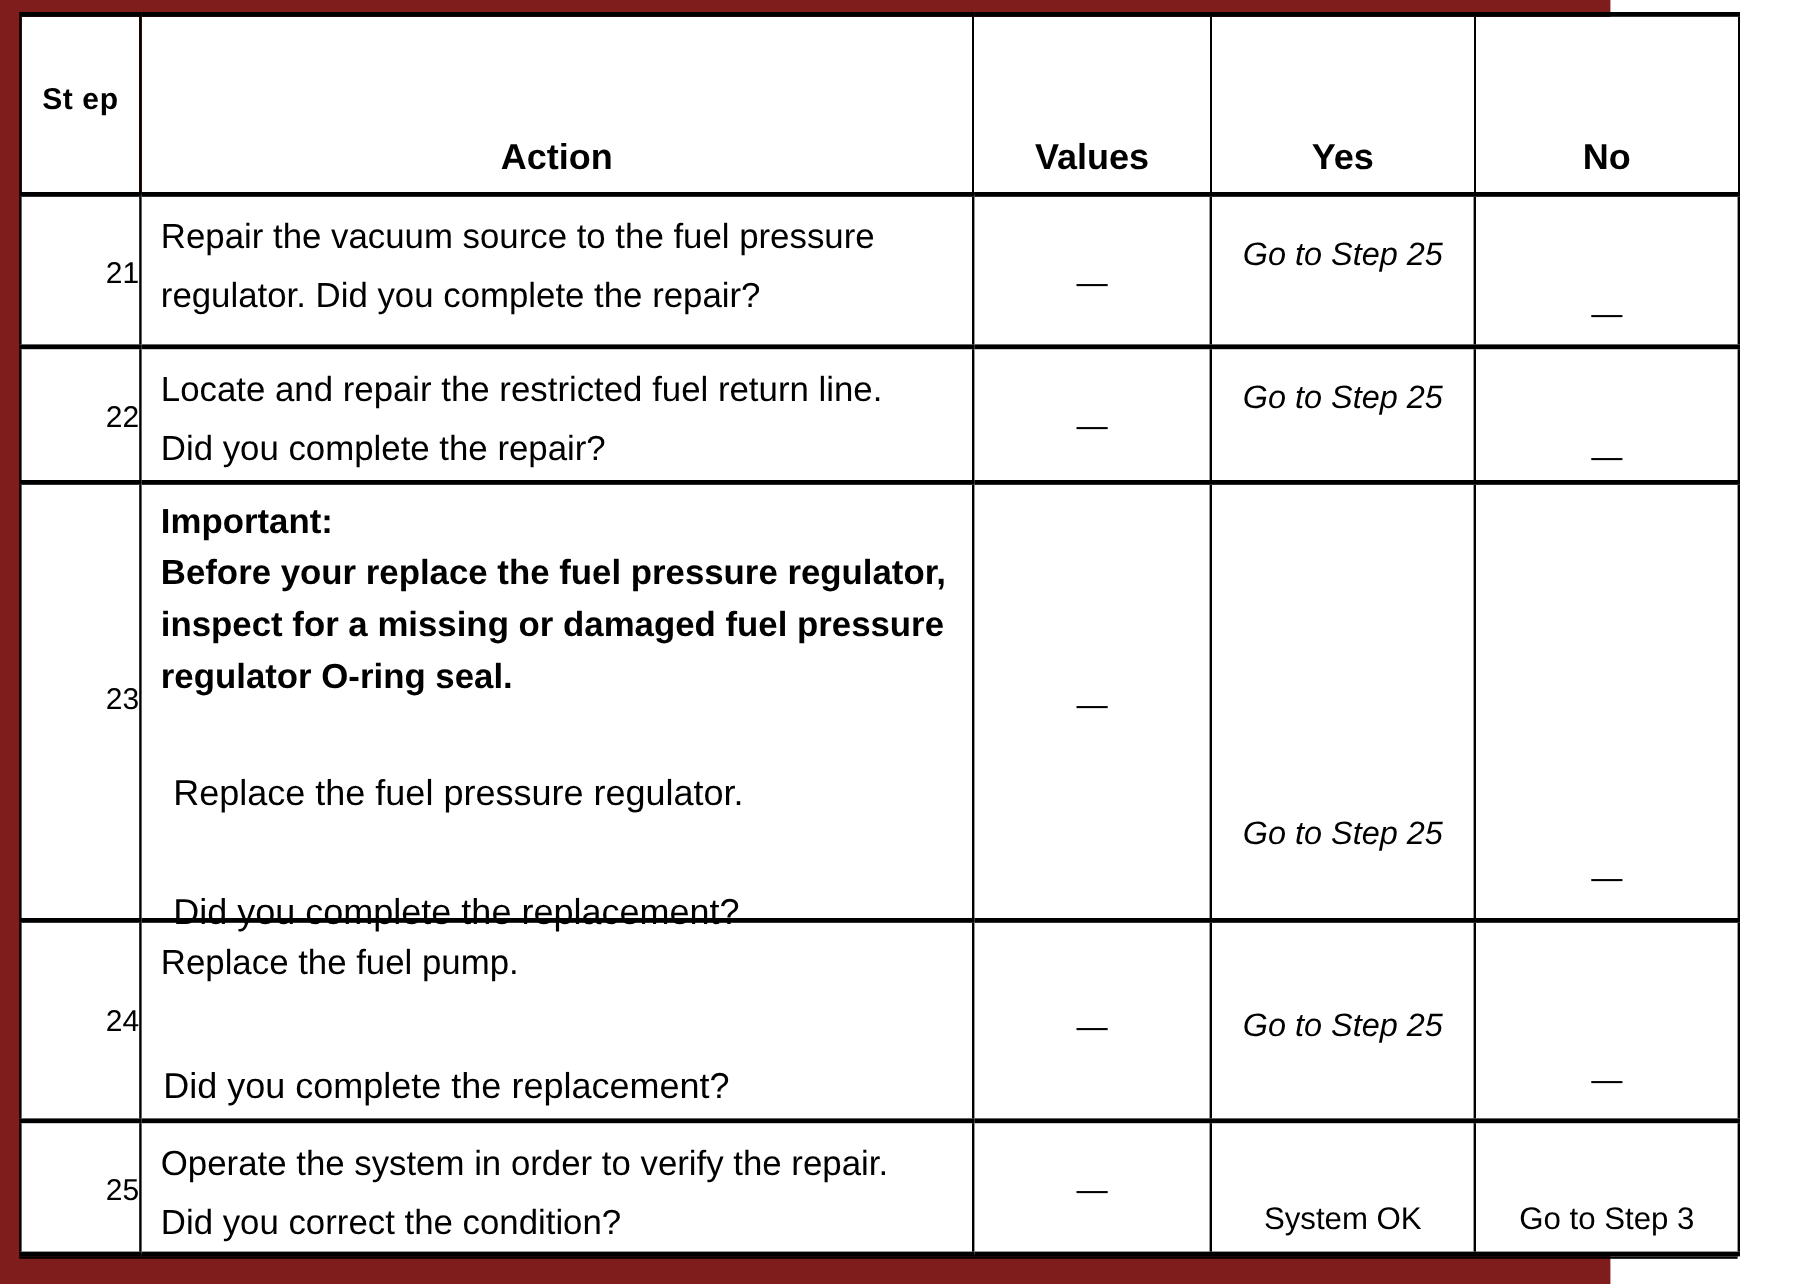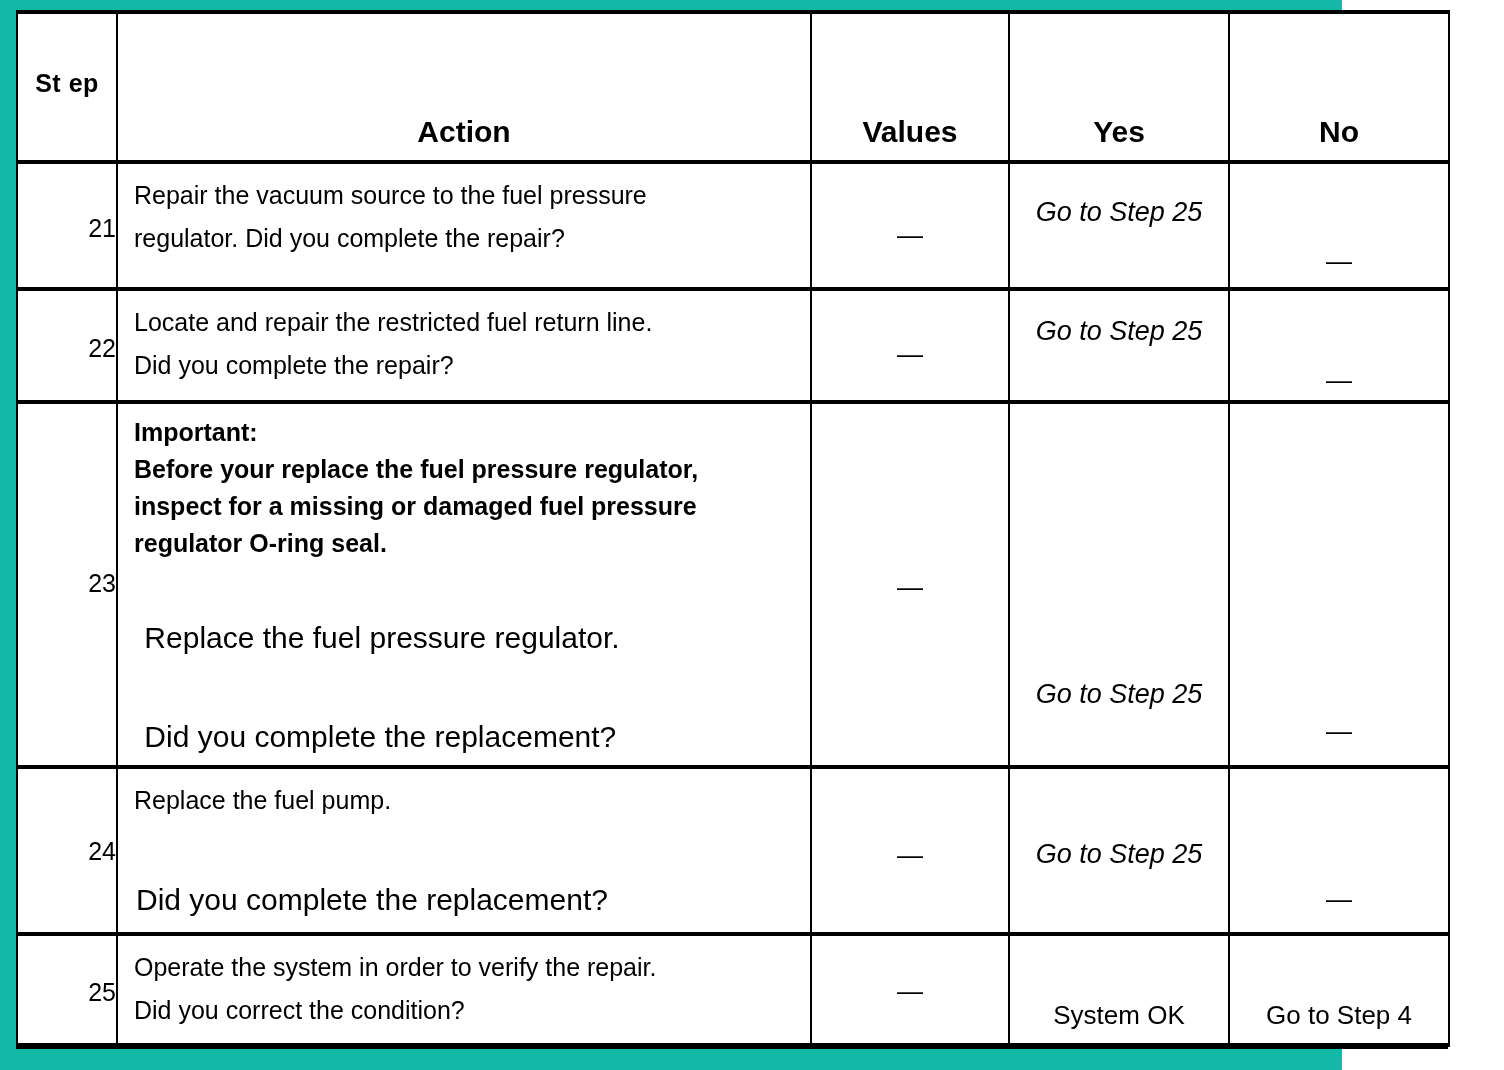--- a/index.html
+++ b/index.html
@@ -12,21 +12,21 @@
     height: 1070px;
     font-family: "Liberation Sans", sans-serif;
     color: #000000;
     overflow: hidden;
   }
 
   .page {
     position: relative;
     width: 1342px;
     height: 1070px;
-    background: #14b8a6;
+    background: #7f1d1d;
   }
 
   
   .diag-table {
     position: absolute;
     left: 16px;
     top: 10px;
     width: 1432px;
     border-collapse: collapse;
     table-layout: fixed;
@@ -97,21 +97,21 @@
   .step-num {
     position: absolute;
     left: 0;
     right: 0;
     text-align: right;
     font-size: 25px;
     line-height: 1.0;
   }
 
   .action-text {
-    font-size: 25px;
+    font-size: 29px;
     line-height: 1.70;
     padding: 10px 8px 10px 16px;
     white-space: pre-wrap;
   }
   .action-text.bold-block {
     font-weight: bold;
     line-height: 1.48;
   }
   .action-sub {
     font-size: 30px;
@@ -364,21 +364,21 @@
             <div class="mark">—</div>
           </div>
         </td>
         <td class="col-yes">
           <div class="cell-inner r25">
             <div class="mark mark-low">System OK</div>
           </div>
         </td>
         <td class="col-no">
           <div class="cell-inner r25">
-            <div class="mark mark-low">Go to Step 4</div>
+            <div class="mark mark-low">Go to Step 3</div>
           </div>
         </td>
       </tr>
 
     </tbody>
   </table>
 
   <div class="tail-rule"></div>
 
 </div>

